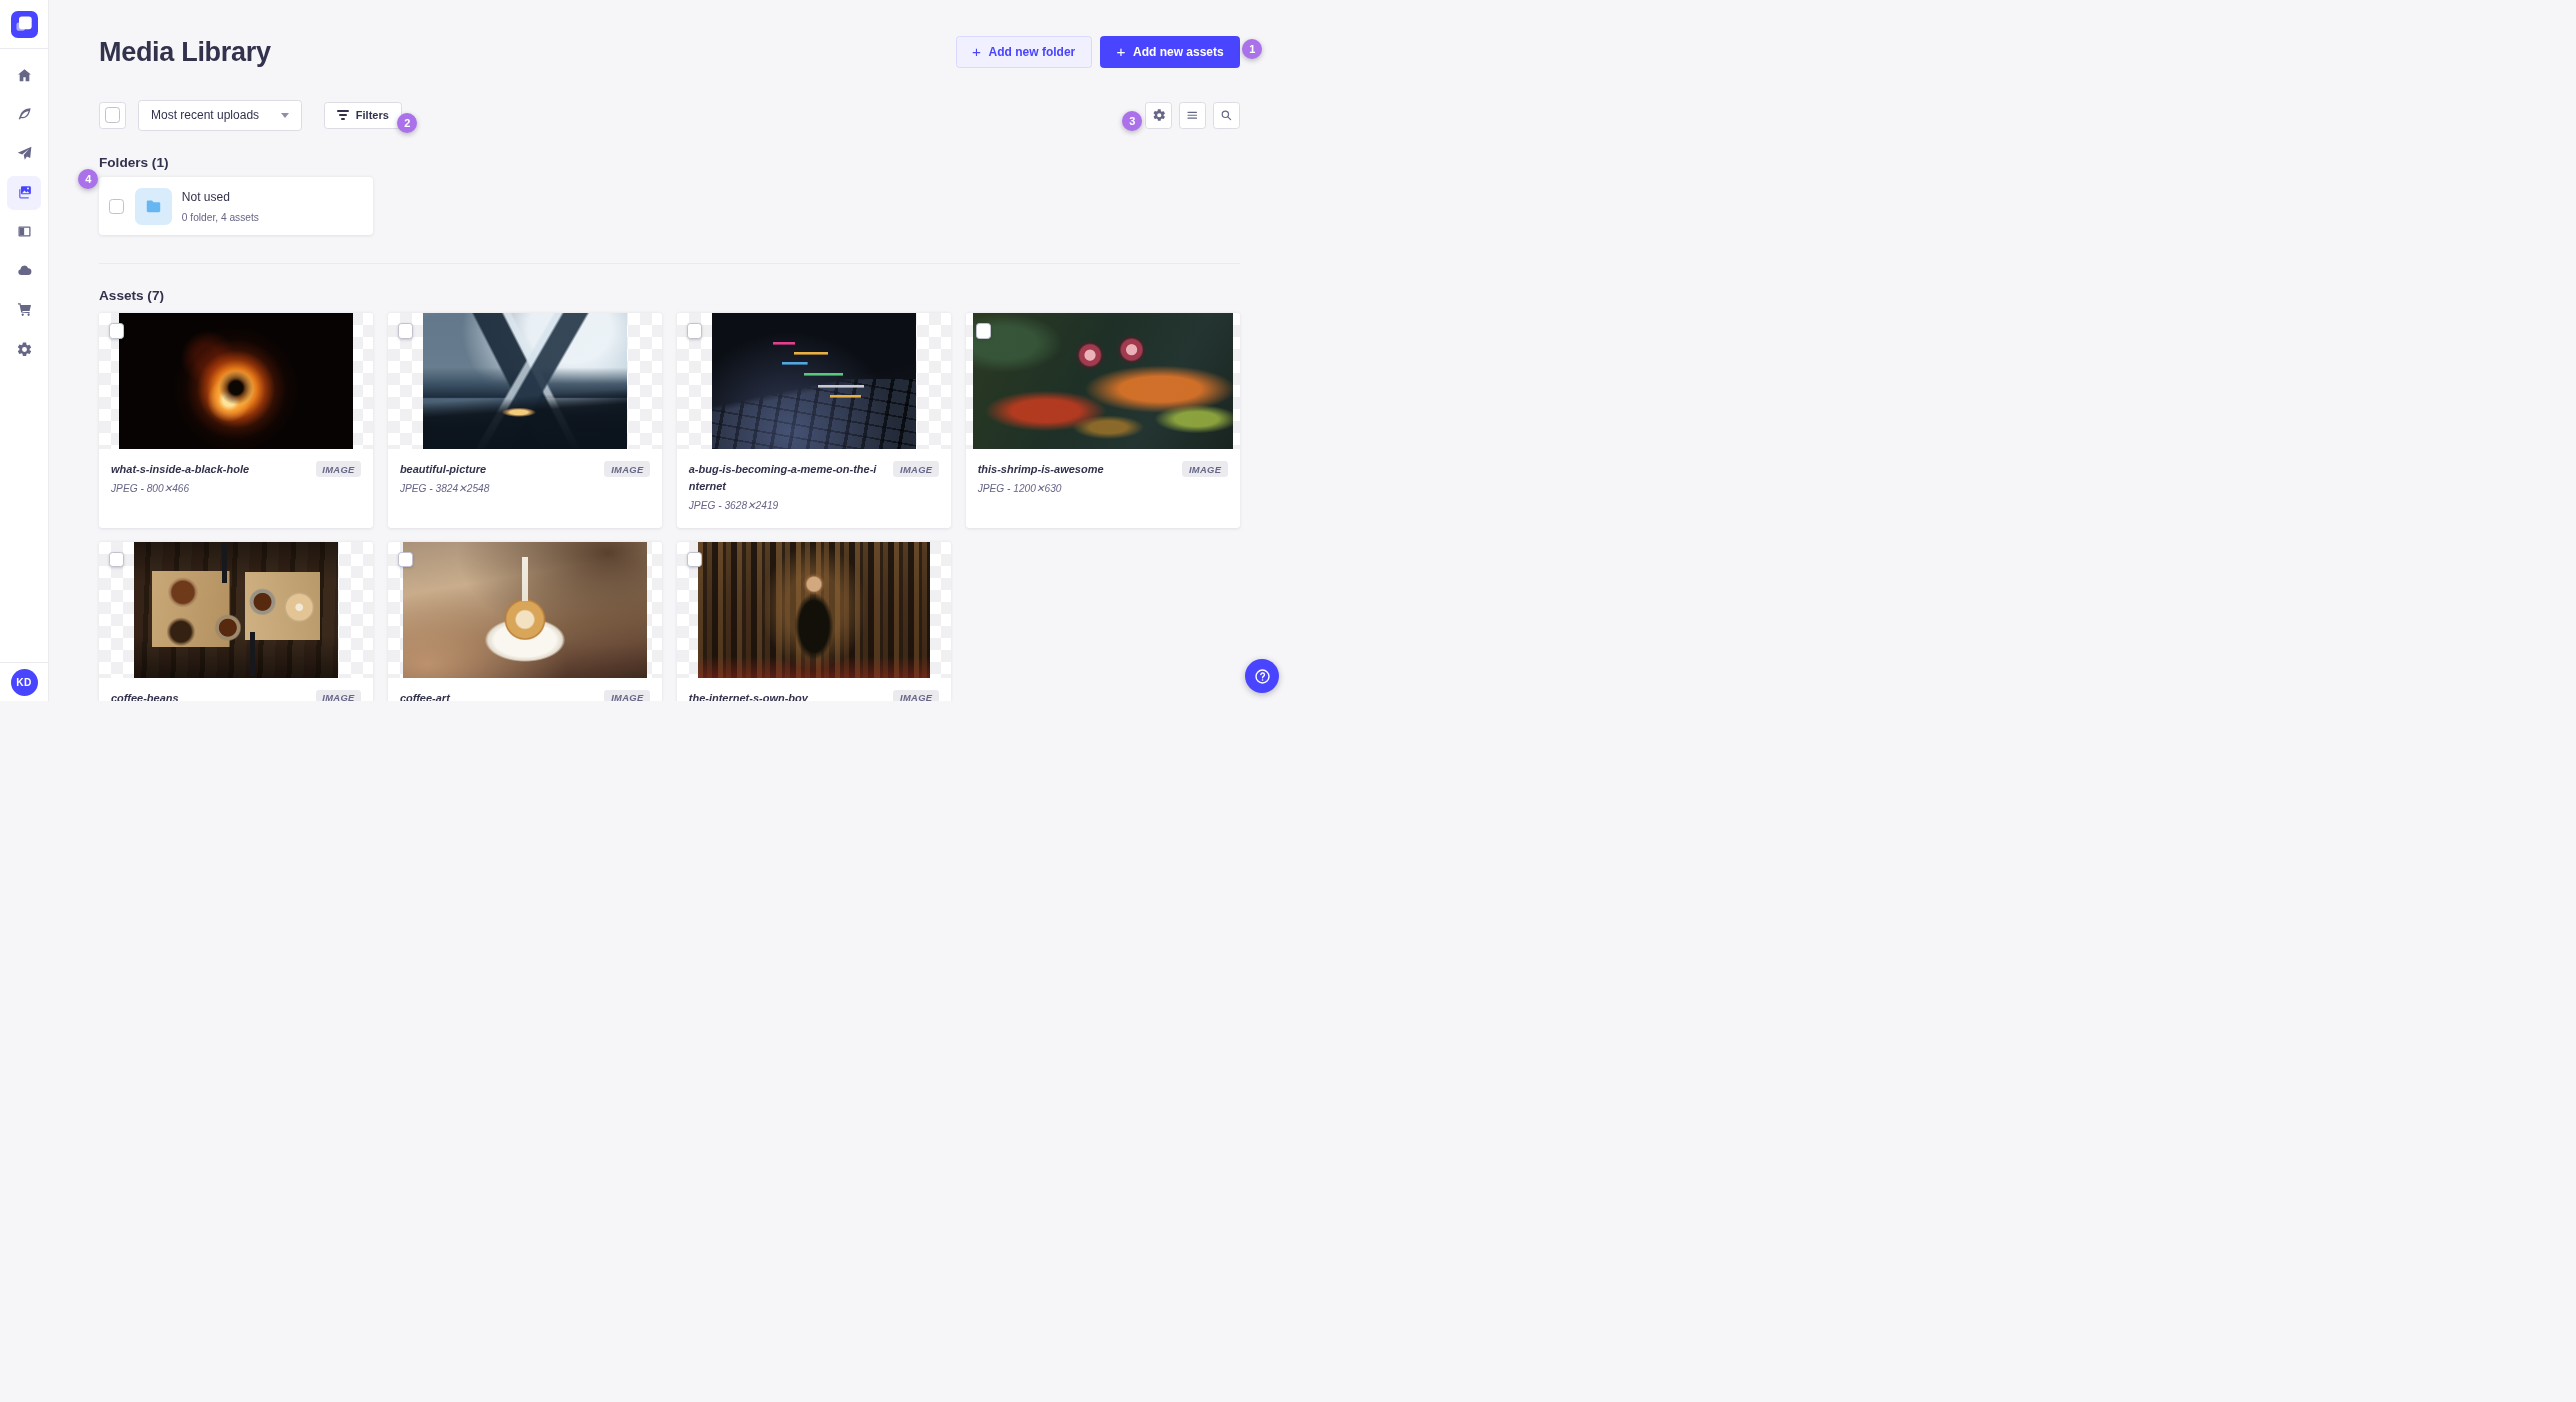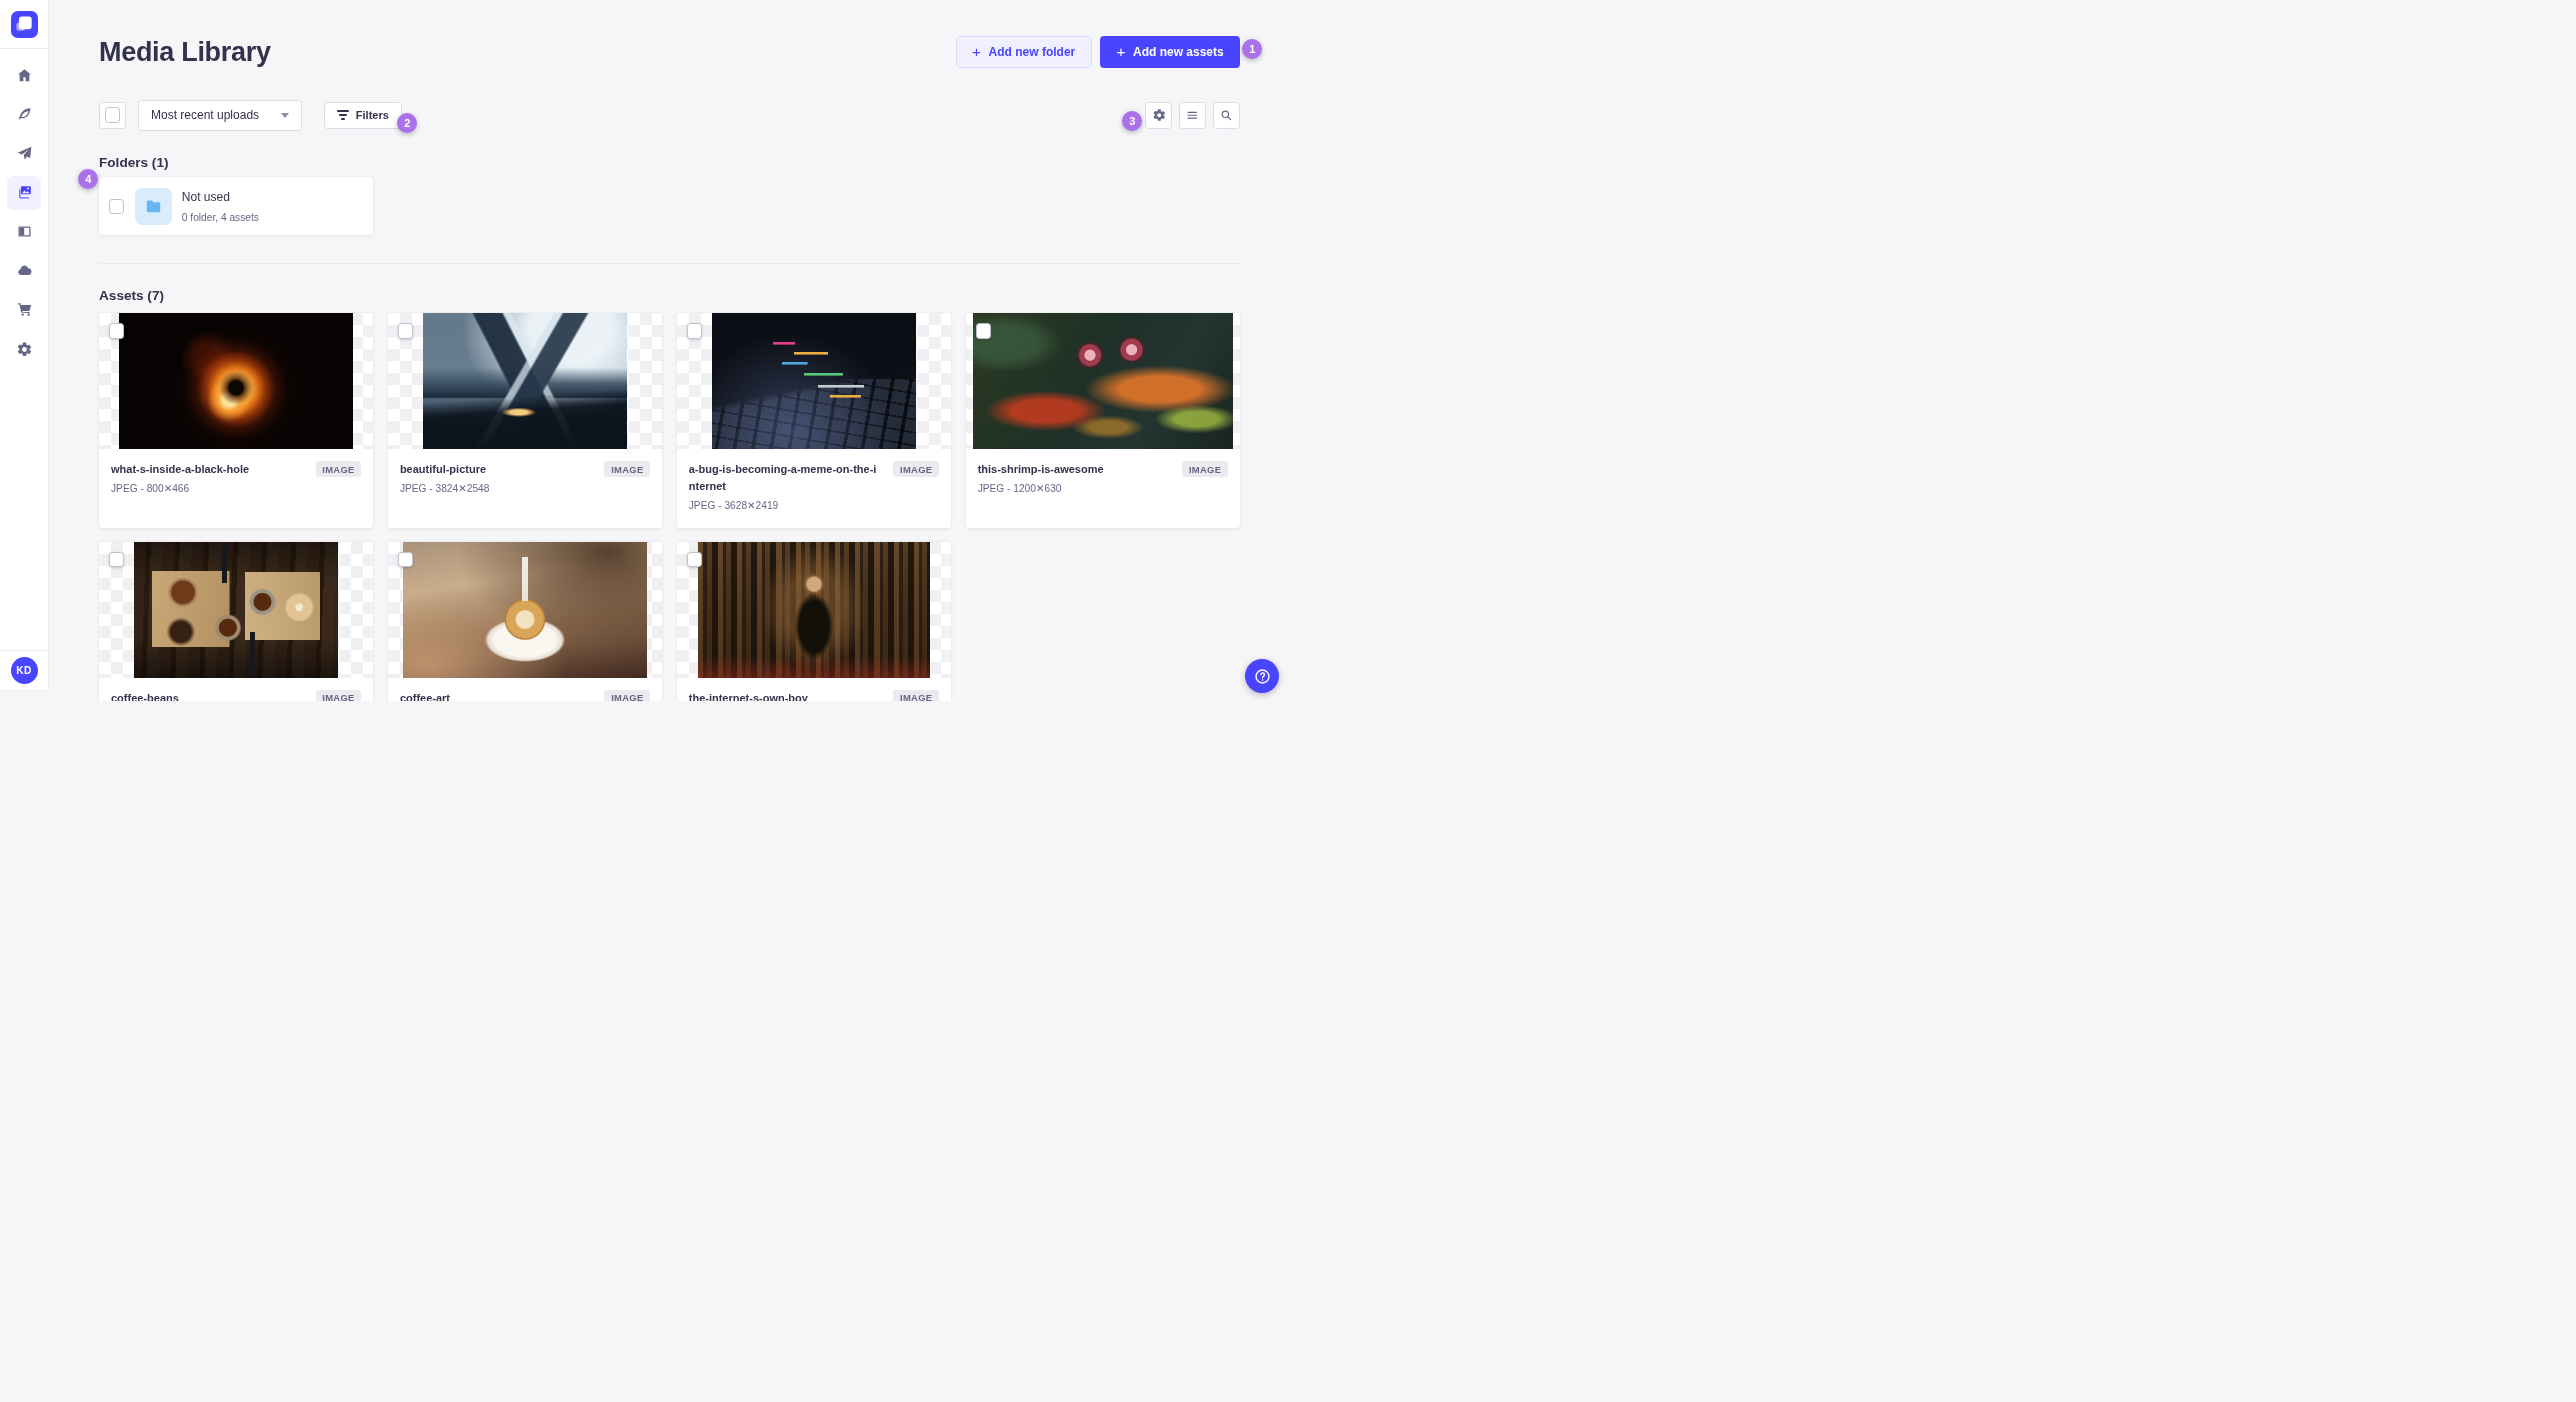--- a/index.html
+++ b/index.html
@@ -1,21 +1,21 @@
 <!DOCTYPE html>
 <html style="font-size:13.6px"><head>
 <meta charset="utf-8">
 <style>
   * { margin:0; padding:0; box-sizing:border-box; }
   html,body { width:1288px; height:701px; overflow:hidden; }
   body { font-family:"Liberation Sans", sans-serif; background:#f6f6f9; color:#32324d; }
   .page { position:relative; width:1288px; height:701px; overflow:hidden; }
 
   
-  .sidebar { position:absolute; left:0; top:0; bottom:12px; width:49px; background:#fff;
+  .sidebar { position:absolute; left:0; top:0; bottom:0; width:49px; background:#fff;
     border-right:0.9px solid #eaeaef; display:flex; flex-direction:column; z-index:5; }
   .sb-head { height:49px; display:flex; align-items:center; justify-content:center;
     border-bottom:0.9px solid #eaeaef; }
   .logo { width:27px; height:27px; border-radius:6.8px; background:#4945ff; position:relative; }
   .sb-nav { display:flex; flex-direction:column; align-items:center; padding-top:9.4px; gap:5.1px; }
   .sb-item { width:34px; height:34px; border-radius:6.8px; display:flex; align-items:center;
     justify-content:center; cursor:pointer; }
   .sb-item svg { width:17px; height:17px; fill:#666687; }
   .sb-item.active { background:#f0f0ff; }
   .sb-item.active svg { fill:#4945ff; }
@@ -64,21 +64,21 @@
   .folder-tile { width:37px; height:37px; border-radius:6.8px; background:#d9ecfc; display:flex;
     align-items:center; justify-content:center; }
   .folder-tile svg { width:19px; height:19px; fill:#66b7f1; }
   .folder-title { font-size:12px; font-weight:400; color:#32324d; }
   .folder-sub { font-size:10.2px; color:#666687; margin-top:8px; }
   .divider { height:0.9px; background:#eaeaef; margin-top:28px; }
   .assets-h { margin-top:24px; }
 
   .grid { margin-top:10.2px; display:grid; grid-template-columns:repeat(4,1fr); gap:13.6px 14.5px; }
   .asset-card { height:215px; background:#fff; border-radius:3.4px; overflow:hidden;
-    box-shadow:0 0.9px 3.4px rgba(33,33,52,.1); cursor:pointer; position:relative; }
+    box-shadow:0 0.9px 3.4px rgba(33,33,52,.1); cursor:pointer; position:relative;font-style:italic; }
   .thumb { height:136px; position:relative; display:flex; align-items:center; justify-content:center;
     background:
       linear-gradient(45deg,#f0f0f3 25%,transparent 25%,transparent 75%,#f0f0f3 75%),
       linear-gradient(45deg,#f0f0f3 25%,#fff 25%,#fff 75%,#f0f0f3 75%);
     background-size:24px 24px; background-position:0 0,12px 12px; }
   .thumb .checkbox { position:absolute; top:10.2px; left:10.2px; box-shadow:0 0.9px 2.6px rgba(33,33,52,.2); }
   .art { height:136px; background-repeat:no-repeat; }
   .card-body { position:relative; padding:12px; }
   .asset-name { font-size:11px; font-weight:600; color:#32324d; padding-right:58px; line-height:1.55; word-break:break-all; }
   .asset-meta { font-size:10.2px; color:#666687; margin-top:5.1px; }

